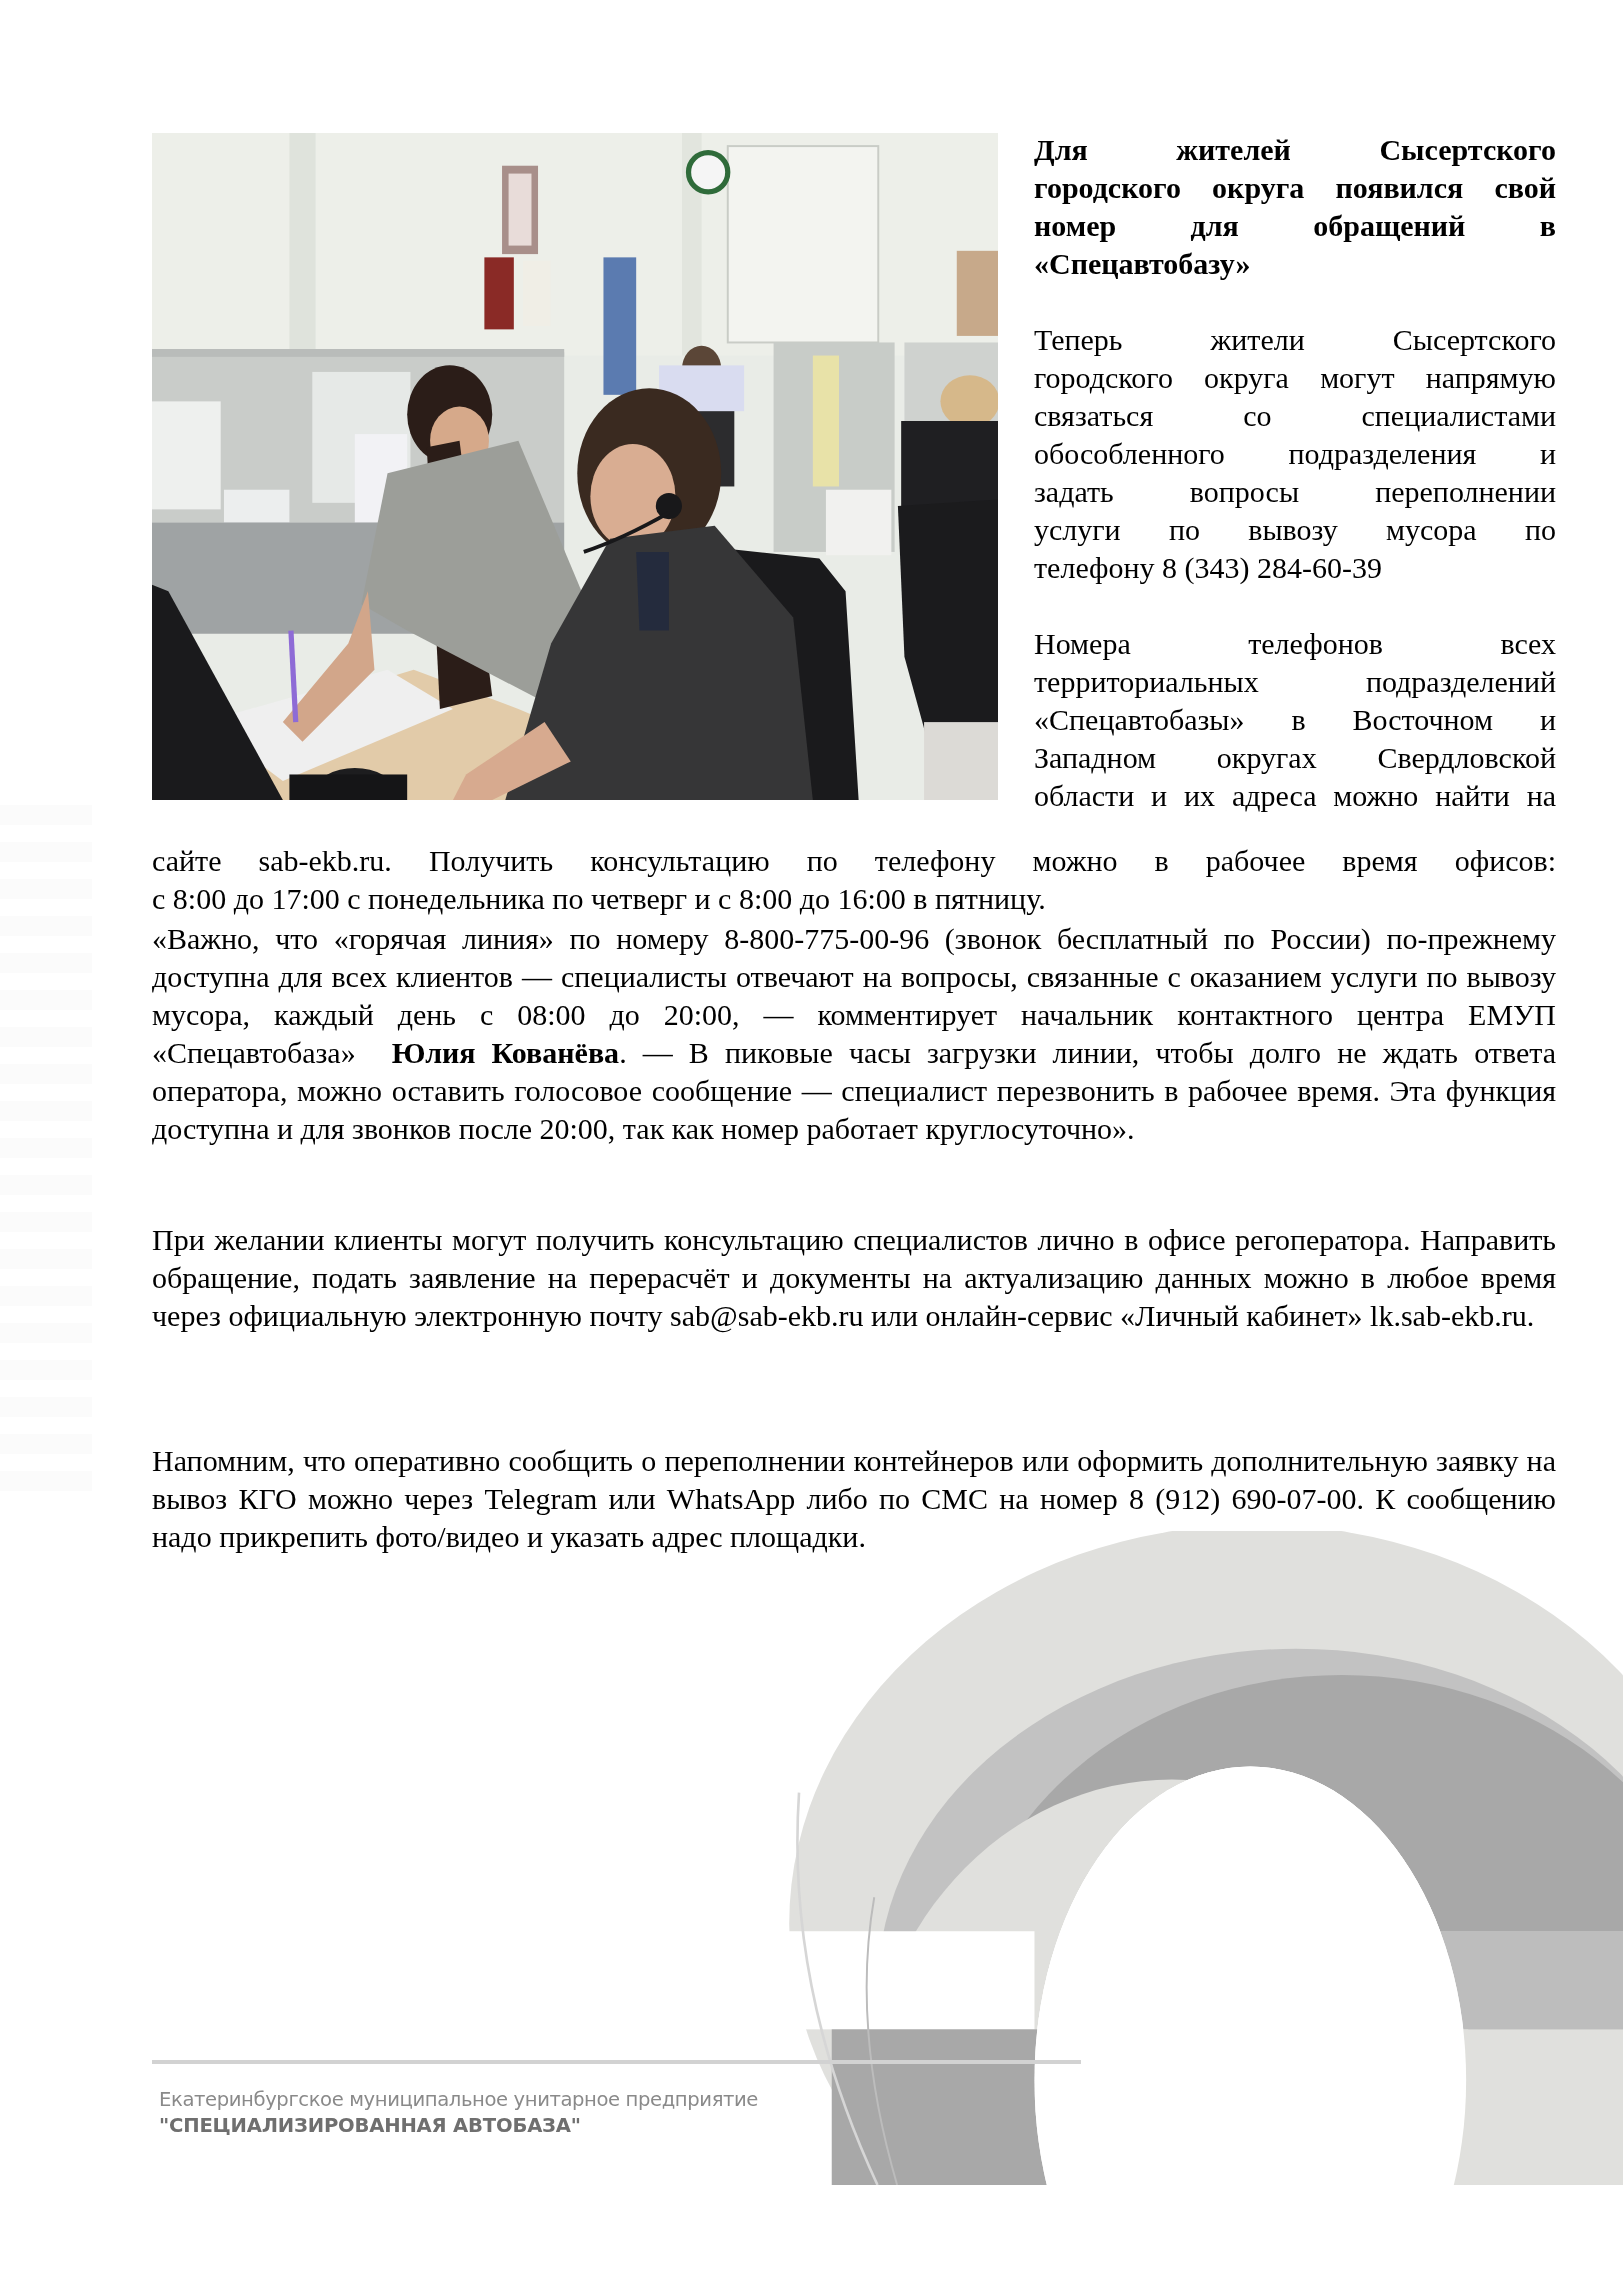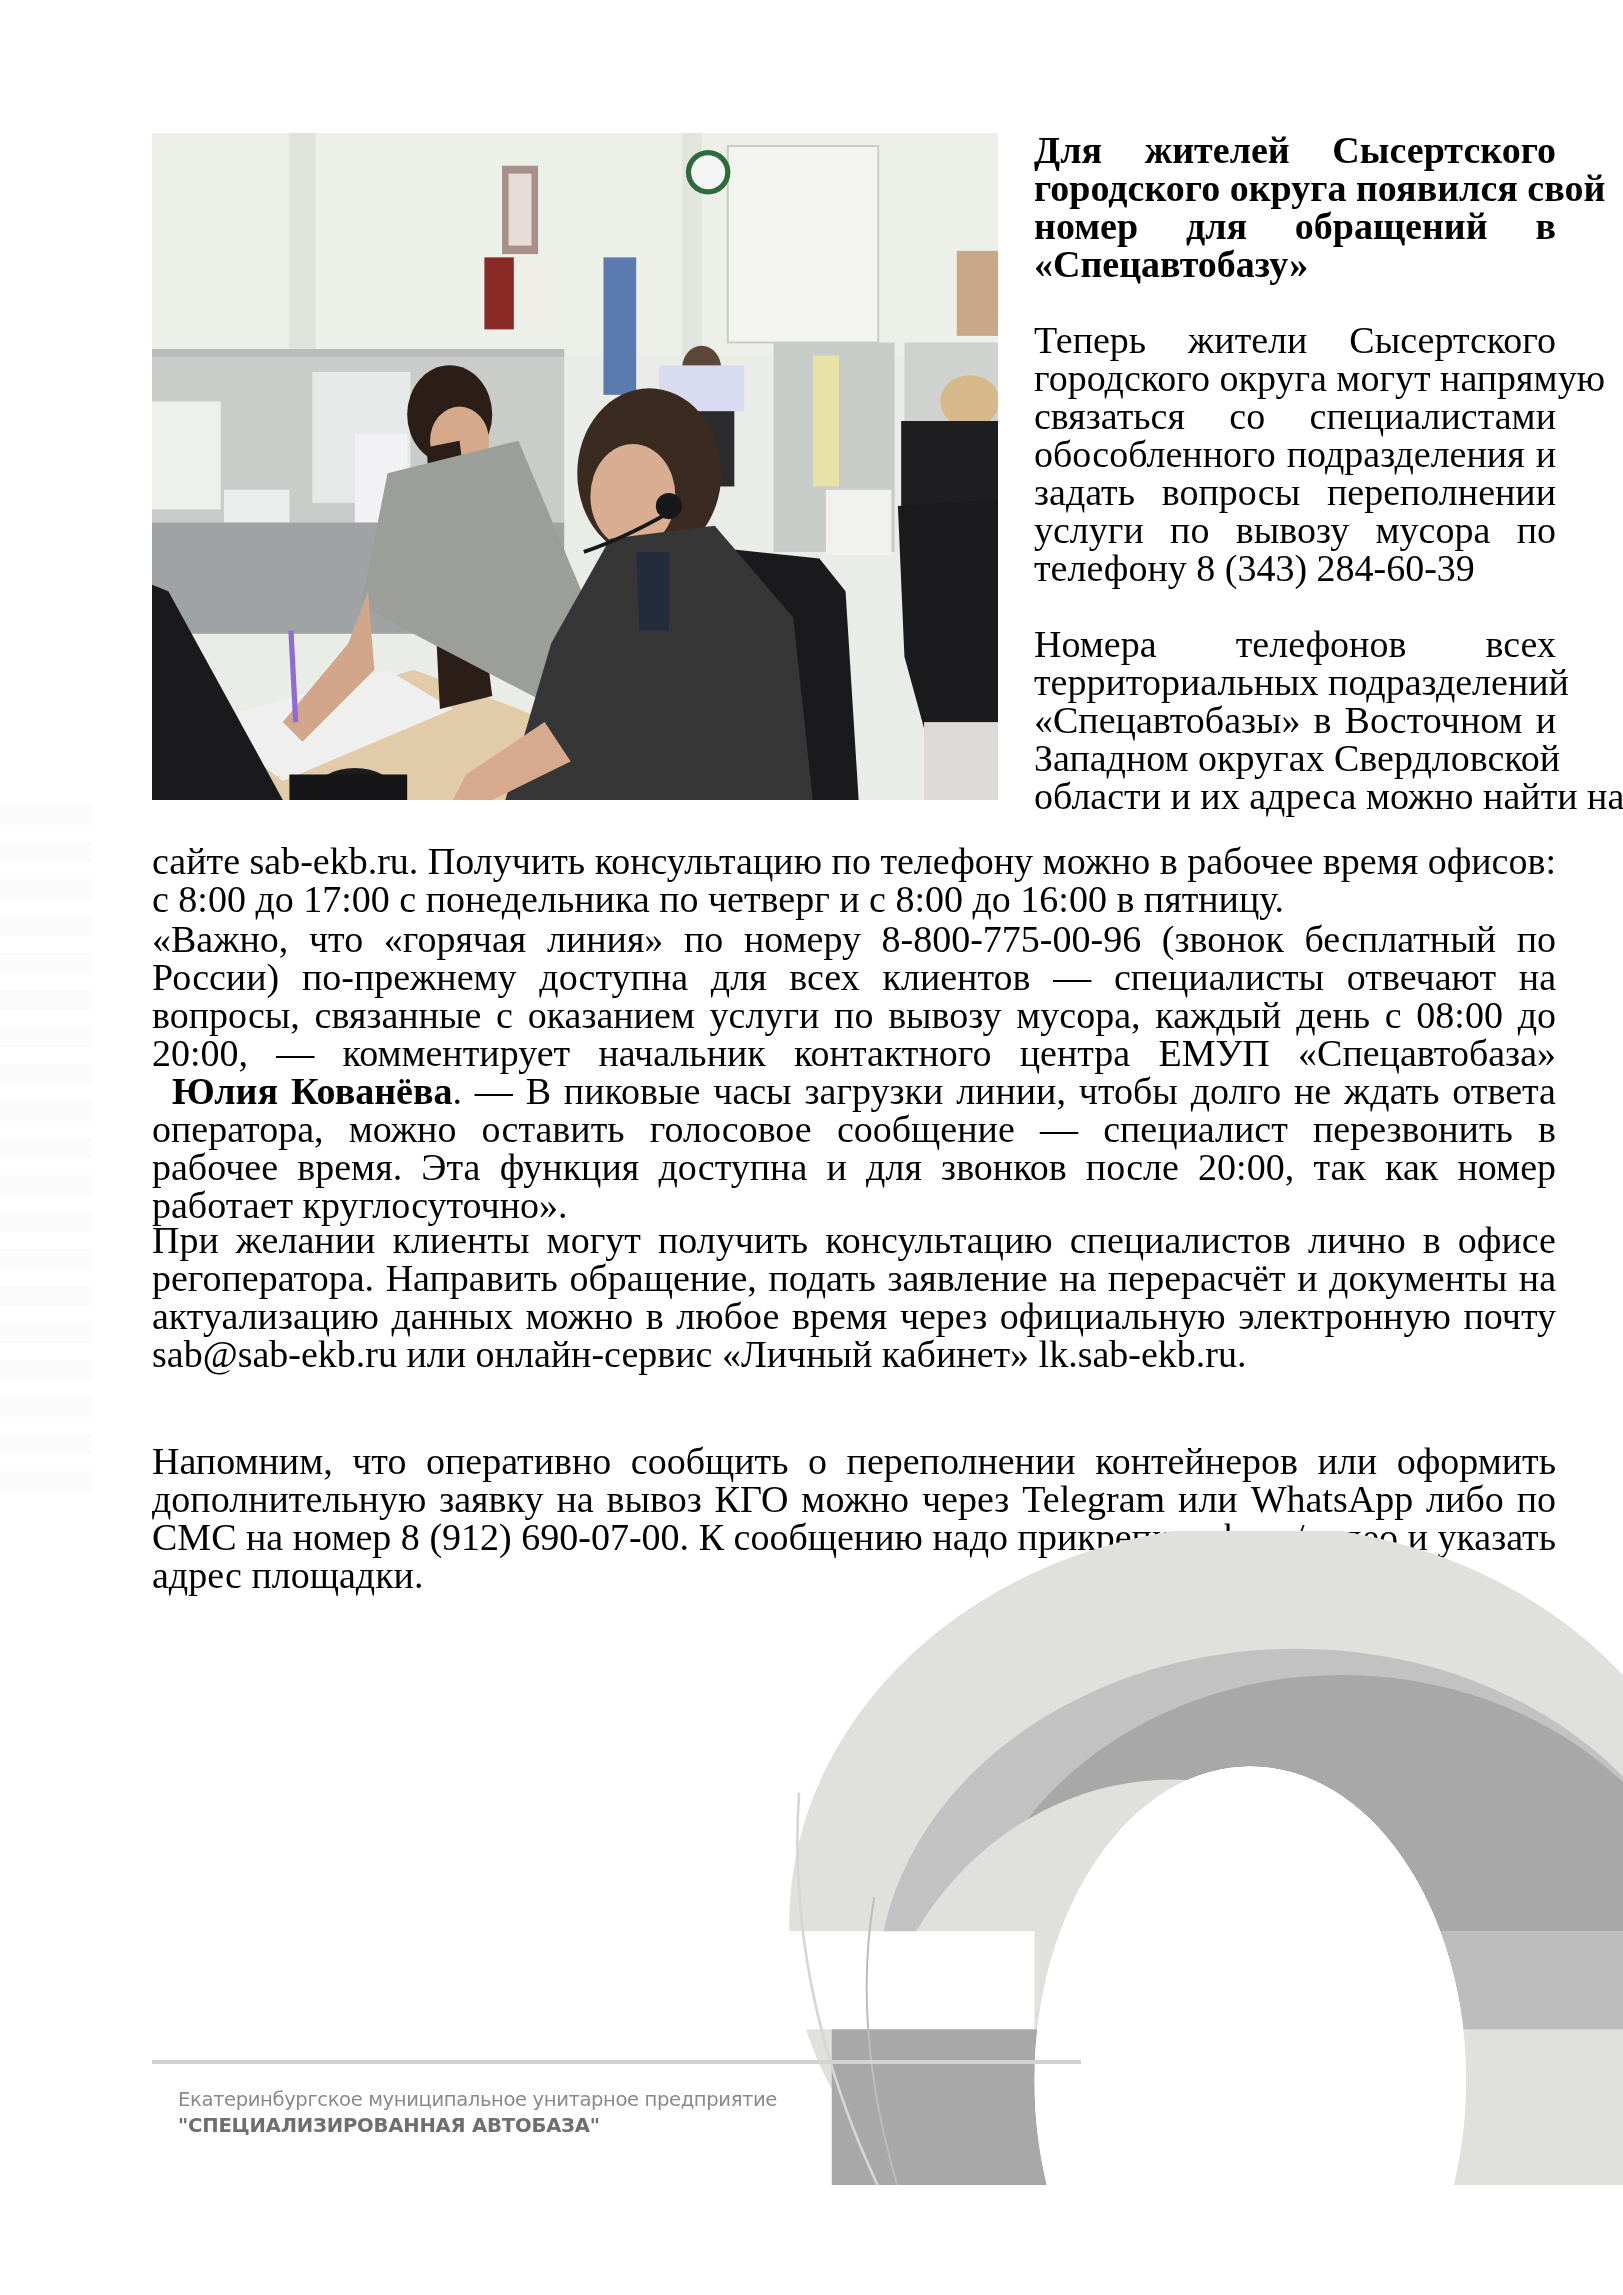--- a/index.html
+++ b/index.html
@@ -15,36 +15,36 @@
   }
   .photo {
     position:absolute; left:152px; top:133px; width:846px; height:667px;
     overflow:hidden; background:#e8ebe6;
   }
   .photo svg { display:block; width:100%; height:100%; }
   .col-right {
     position:absolute; left:1034px; top:131px; width:522px;
   }
   .para {
-    font-size:38px; line-height:38px; text-align:justify; text-align-last:auto;
+    font-size:30px; line-height:38px; text-align:justify; text-align-last:auto;
     margin:0;
   }
   .para.bold { font-weight:bold; }
   .jl { display:block; text-align:justify; text-align-last:justify; white-space:nowrap; }
   .jl.last { text-align-last:left; }
   .gap { height:38px; }
   .full {
     position:absolute; left:152px; width:1404px;
   }
   .footer-line {
     position:absolute; left:152px; top:2060px; width:929px; height:3.9px; background:#d2d2d2;
   }
   .footer-text {
     position:absolute; left:159px; top:2087px;
-    font-family:"DejaVu Sans", "Liberation Sans", sans-serif; color:#8a8a8a;margin-left:19px;
+    font-family:"DejaVu Sans", "Liberation Sans", sans-serif; color:#8a8a8a;
   }
   .footer-text .l1 { font-size:19.6px; letter-spacing:-0.4px; display:block; line-height:26px; }
   .footer-text .l2 { font-size:19.6px; font-weight:bold; color:#6f6f6f; display:block; line-height:26px; letter-spacing:-0.2px;}
   .deco { position:absolute; left:753px; top:1531px; width:871px; height:654px; }
   b.name { font-weight:bold;margin-left:20px; }
 </style>
 </head>
 <body>
 
 <div class="left-ghost"></div>

